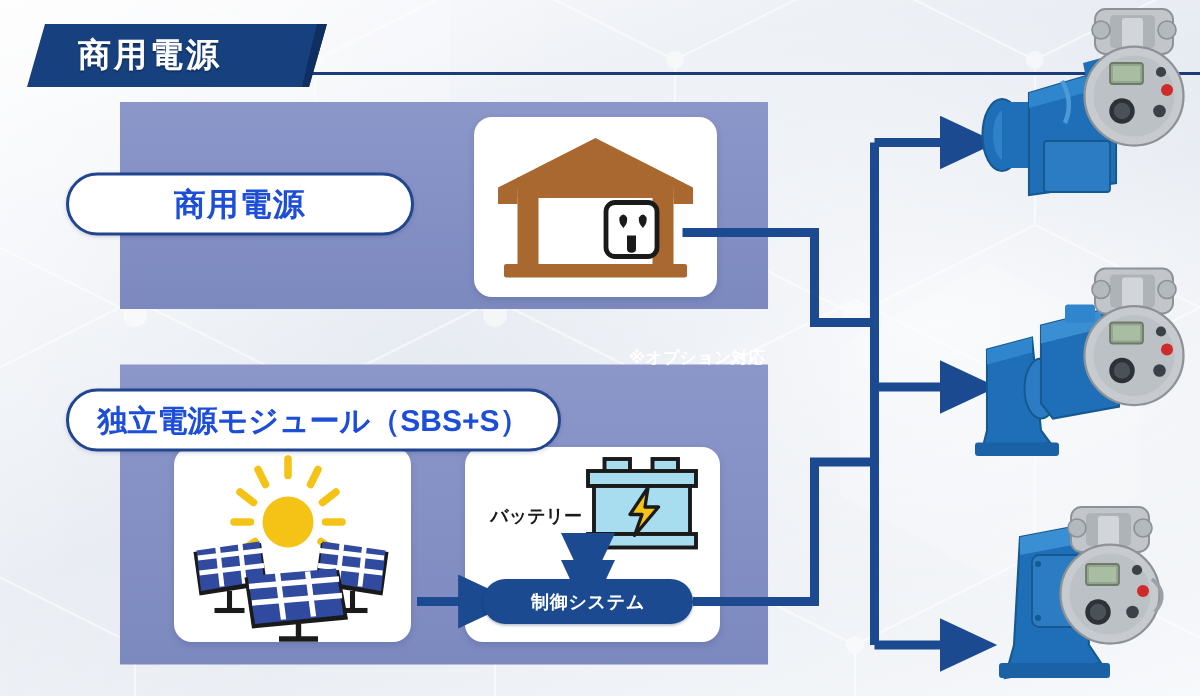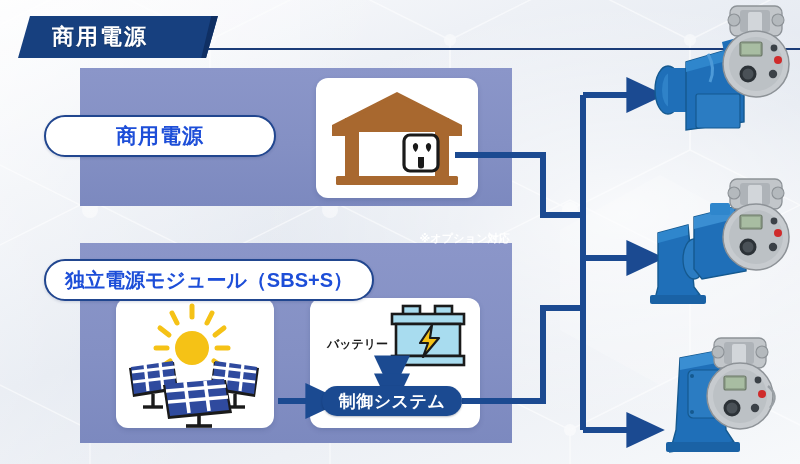--- a/index.html
+++ b/index.html
@@ -95,21 +95,21 @@
 
   
   #label-battery {
     position: absolute; left: 318px; top: 336px; width: 70px;
     color: #1a1a1a; font-size: 12px; font-weight: bold; text-align: right; z-index: 6;
   }
   #box-control {
     position: absolute; left: 322px; top: 386px; width: 140px; height: 30px;
     background: #1b4a91; border-radius: 15px;
     display: flex; align-items: center; justify-content: center;
-    color: #fff; font-size: 17px; font-weight: bold; letter-spacing: .5px;
+    color: #fff; font-size: 12px; font-weight: bold; letter-spacing: .5px;
     z-index: 7; box-shadow: 0 1px 2px rgba(10,25,60,.3);
   }
 
   
   #wires { position: absolute; inset: 0; z-index: 4; pointer-events: none; }
 
   
   .pump { position: absolute; z-index: 5; }
   #pump-1 { left: 648px; top: 2px;   width: 152px; height: 140px; }
   #pump-2 { left: 648px; top: 175px; width: 152px; height: 140px; }

